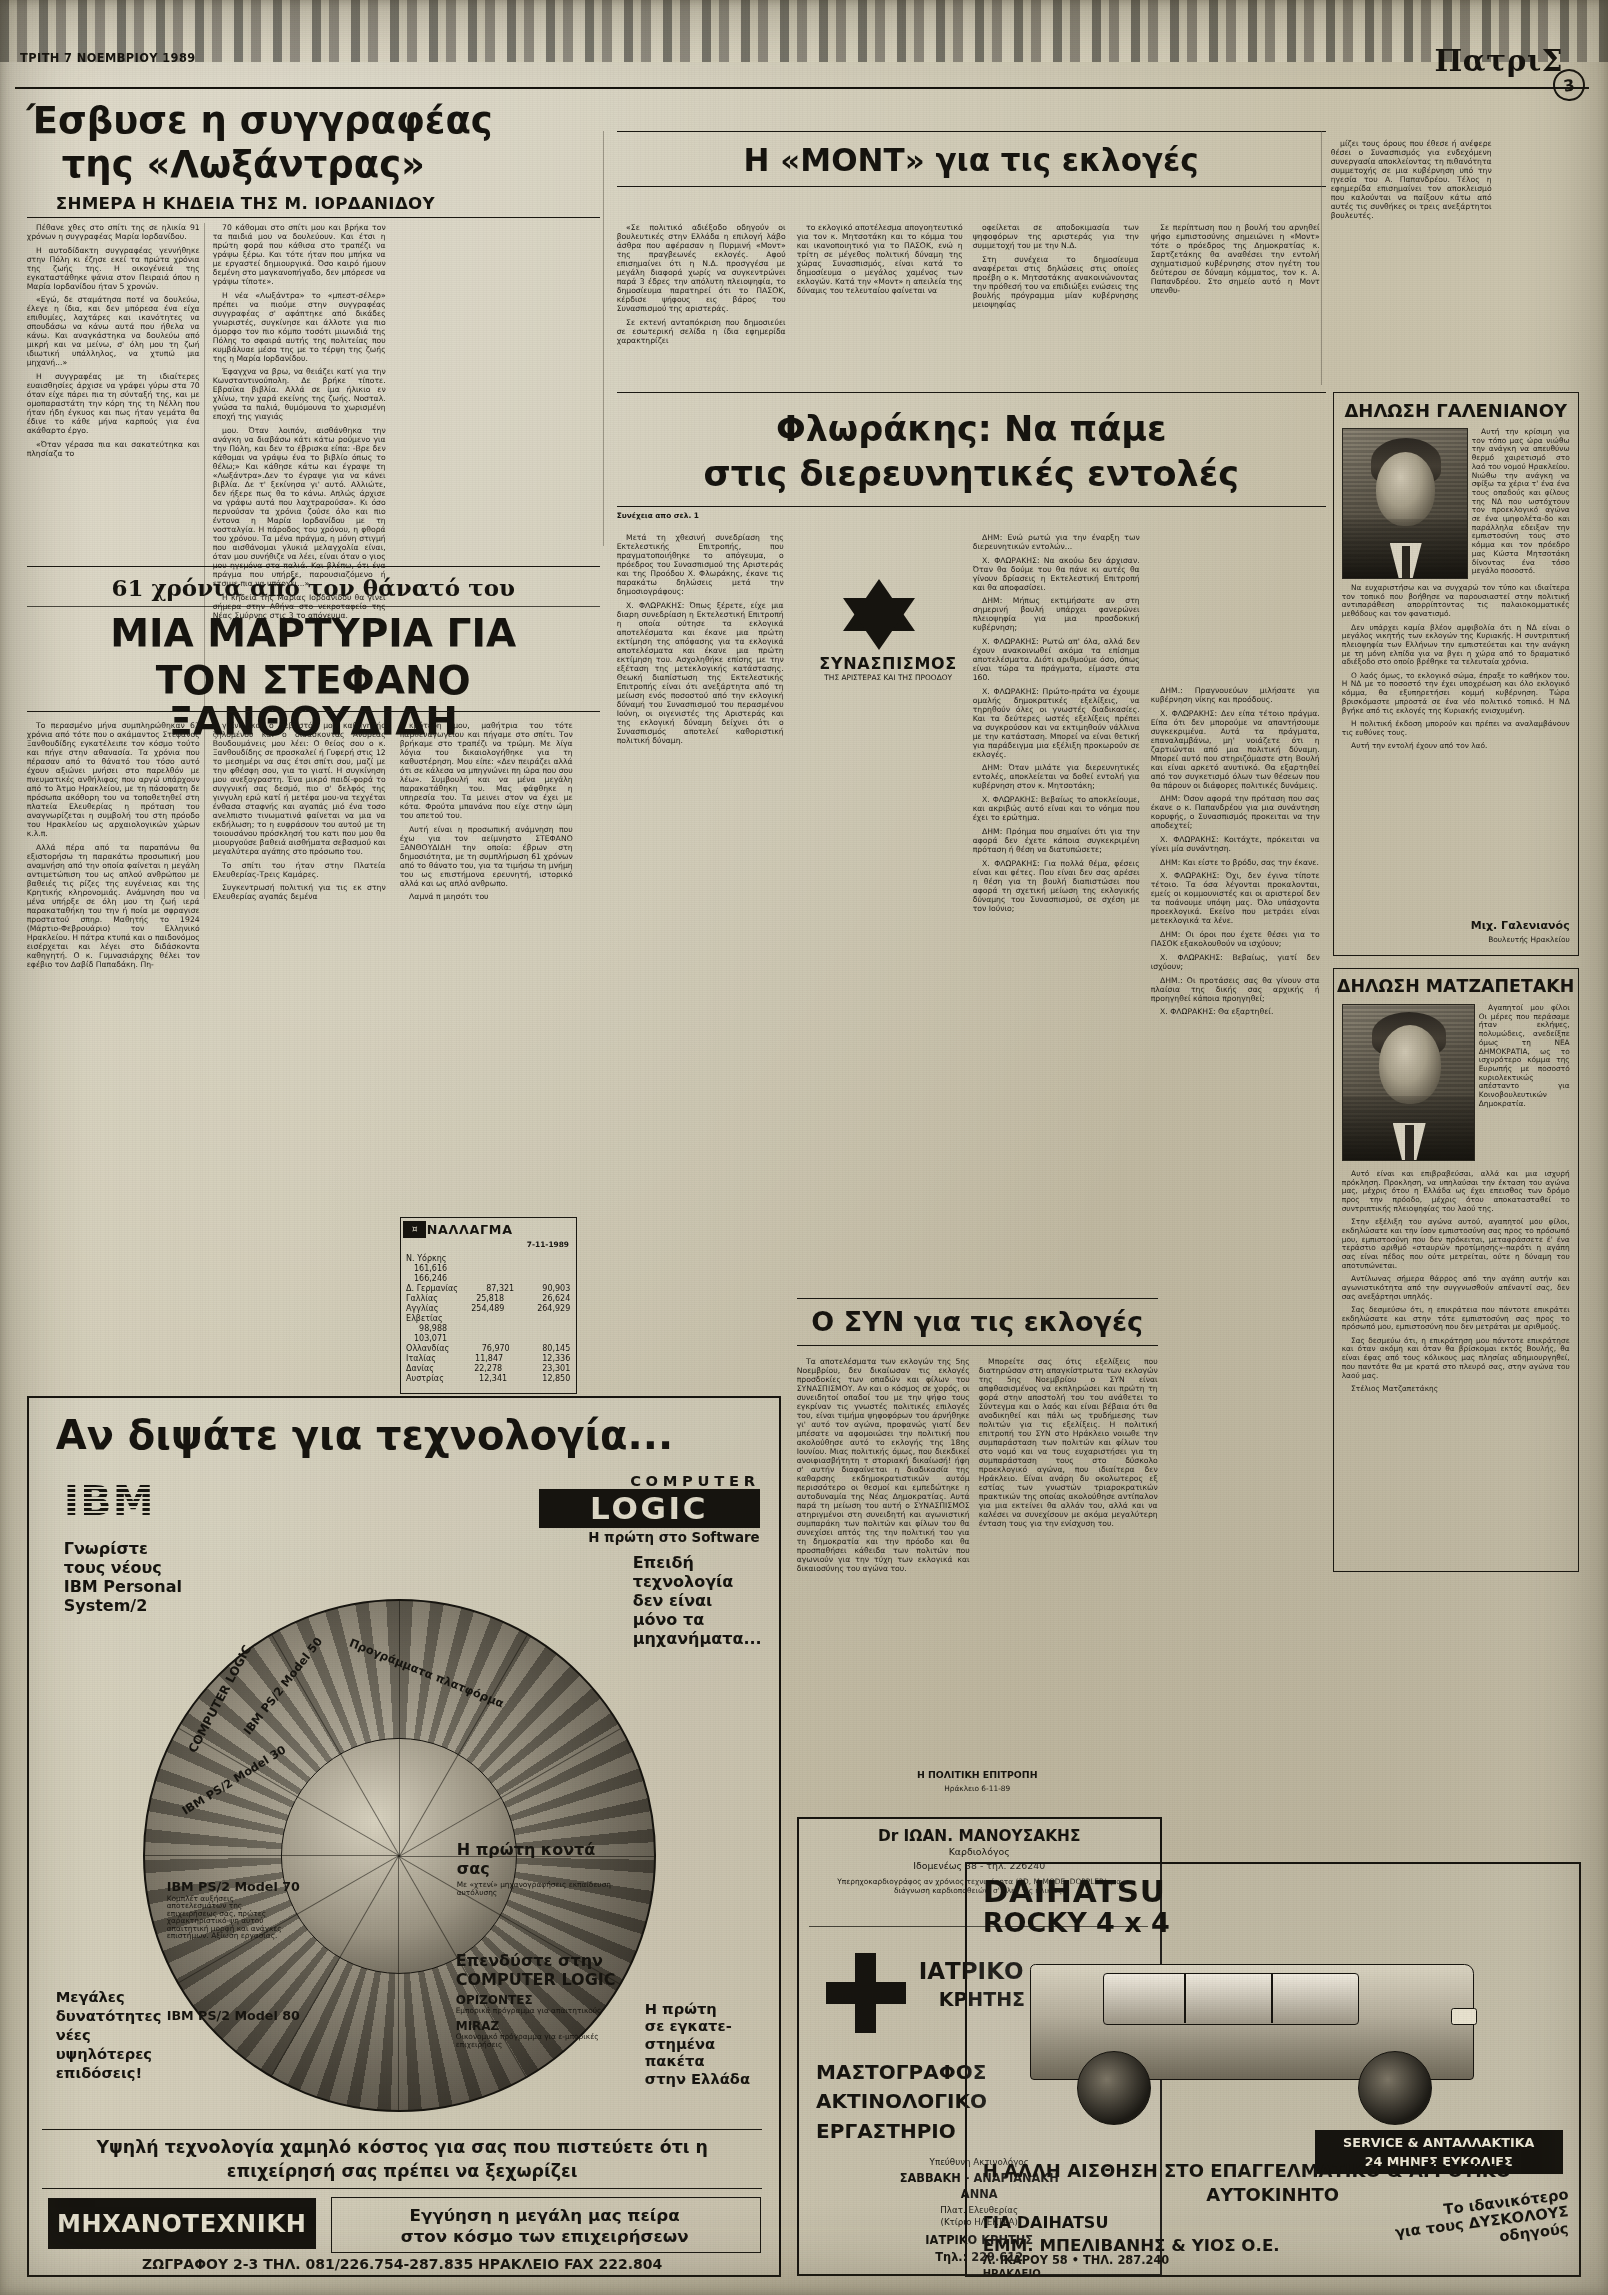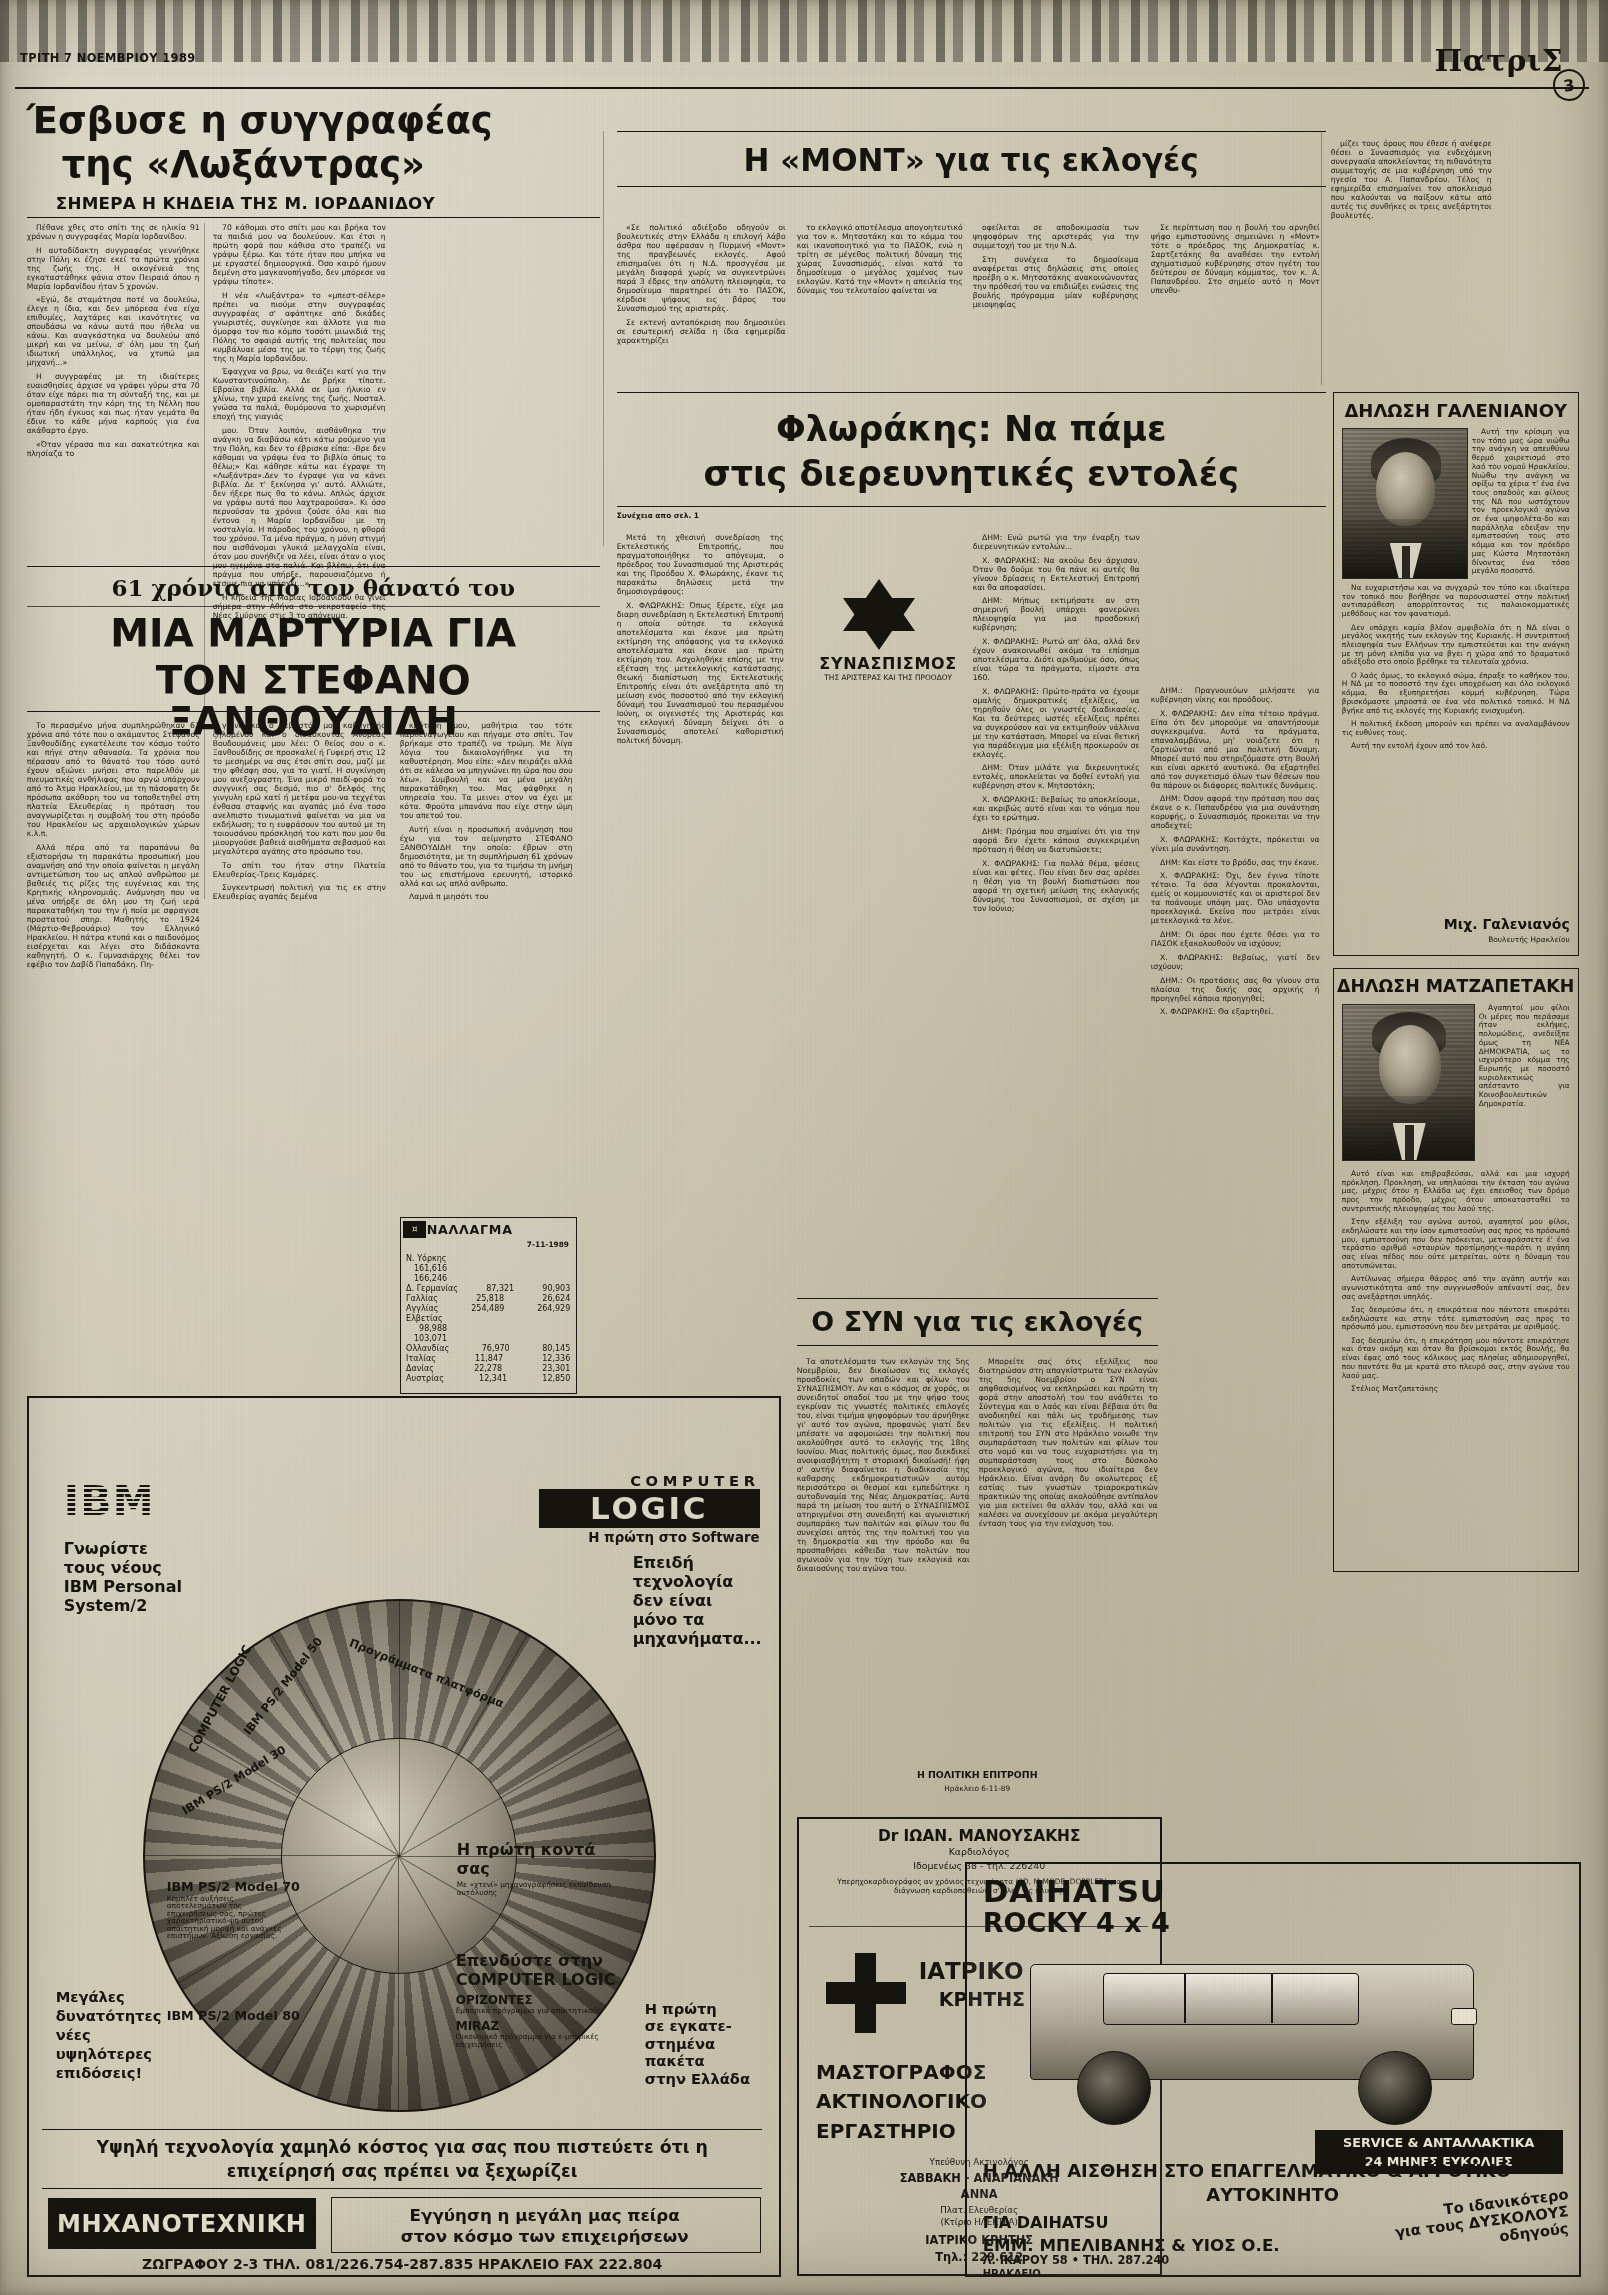--- a/index.html
+++ b/index.html
@@ -308,21 +308,21 @@
       <div class="colbody" id="gal-body" style="left:138px;top:35px;width:98px;font-size:7.4px;line-height:8.7px;">
           <p>Αυτή την κρίσιμη για τον τόπο μας ώρα νιώθω την ανάγκη να απευθύνω θερμό χαιρετισμό στο λαό του νομού Ηρακλείου. Νιώθω την ανάγκη να σφίξω τα χέρια τ' ένα ένα τους οπαδούς και φίλους της ΝΔ που ωστόχτουν τον προεκλογικό αγώνα σε ένα ιμηφολέτα-δο και παράλληλα εδειξαν την εμπιστοσύνη τους στο κόμμα και τον πρόεδρο μας Κώστα Μητσοτάκη δίνοντας ένα τόσο μεγάλο ποσοστό.</p>
         </div>
       <div class="colbody" id="gal-body2" style="left:8px;top:191px;width:228px;font-size:7.4px;line-height:8.7px;">
           <p>Να ευχαριστήσω και να συγχαρώ τον τύπο και ιδιαίτερα τον τοπικό που βοήθησε να παρουσιαστεί στην πολιτική αντιπαράθεση απορρίπτοντας τις παλαιοκομματικές μεθόδους και τον φανατισμό.</p>
           <p>Δεν υπάρχει καμία βλέον αμφιβολία ότι η ΝΔ είναι ο μεγάλος νικητής των εκλογών της Κυριακής. Η συντριπτική πλειοψηφία των Ελλήνων την εμπιστεύεται και την ανάγκη με τη μόνη ελπίδα για να βγει η χώρα από το δραματικό αδιέξοδο στο οποίο βρέθηκε τα τελευταία χρόνια.</p>
           <p>Ο λαός όμως, το εκλογικό σώμα, έπραξε το καθήκον του. Η ΝΔ με το ποσοστό την έχει υποχρέωση και όλο εκλογικό κόμμα, θα εξυπηρετήσει κομμή κυβέρνηση. Τώρα βρισκόμαστε μπροστά σε ένα νέο πολιτικό τοπικό. Η ΝΔ βγήκε από τις εκλογές της Κυριακής ενισχυμένη.</p>
           <p>Η πολιτική έκδοση μπορούν και πρέπει να αναλαμβάνουν τις ευθύνες τους.</p>
           <p>Αυτή την εντολή έχουν από τον λαό.</p>
         </div>
-      <div class="b" style="position:absolute;right:8px;bottom:23px;font-size:14px;">Μιχ. Γαλενιανός</div>
+      <div class="b" style="position:absolute;right:8px;bottom:23px;font-size:11px;">Μιχ. Γαλενιανός</div>
       <div class="tiny" style="position:absolute;right:8px;bottom:10.7px;">Βουλευτής Ηρακλείου</div>
     </div>
 
     <div class="box" style="left:1318px;top:924px;width:244px;height:602px;">
       <div class="b center" style="position:absolute;left:0;top:6.7px;width:244px;font-size:17.4px;">ΔΗΛΩΣΗ ΜΑΤΖΑΠΕΤΑΚΗ</div>
       <div class="photo" style="left:8px;top:35px;width:131px;height:155px;">
         <div class="hair" style="left:29.4px;top:6.7px;width:74px;height:44px;"></div>
         <div class="face" style="left:36px;top:20px;width:62px;height:79px;"></div>
         <div class="body" style="height:64px;"></div>
         <div class="shirt" style="left:50px;bottom:0;width:33px;height:37px;clip-path:polygon(0 0,100% 0,72% 100%,28% 100%);"></div>
@@ -336,20 +336,21 @@
           <p>Στην εξέλιξη του αγώνα αυτού, αγαπητοί μου φίλοι, εκδηλώσατε και την ίσον εμπιστοσύνη σας προς το πρόσωπό μου, εμπιστοσύνη που δεν πρόκειται, μεταφράσσετε έ' ένα τεράστιο αριθμό «σταυρών προτίμησης»-παρότι η αγάπη σας είναι πέδος που ούτε μετρείται, ούτε η δύναμη του αποτυπώνεται.</p>
           <p>Αντίλωνας σήμερα θάρρος από την αγάπη αυτήν και αγωνιστικότητα από την συγγνωσθούν απέναντί σας, δεν σας ανεξάρτησι υπηλός.</p>
           <p>Σας δεσμεύσω ότι, η επικράτεια που πάντοτε επικράτει εκδηλώσατε και στην τότε εμπιστοσύνη σας προς το πρόσωπό μου, εμπιστοσύνη που δεν μετράται με αριθμούς.</p>
           <p>Σας δεσμεύω ότι, η επικράτηση μου πάντοτε επικράτησε και όταν ακόμη και όταν θα βρίσκομαι εκτός Βουλής, θα είναι έφας από τους κόλικους μας πλησίας αδημιουργηθεί, που παντότε θα με κρατά στο πλευρό σας, στην αγώνα του λαού μας.</p>
           <p>Στέλιος Ματζαπετάκης</p>
         </div>
     </div>
 
 
     <div class="adbox" style="left:12px;top:1352px;width:750px;height:877px;">
+      <div class="h1" style="position:absolute;left:27px;top:16px;font-size:40px;">Αν διψάτε για τεχνολογία...</div>
 
       <div class="logo-ibm" style="position:absolute;left:35px;top:79px;font-size:41px;">IBM</div>
 
       <div style="position:absolute;right:19px;top:74px;width:221px;">
         <div class="b" style="font-size:14.7px;letter-spacing:4.7px;text-align:right;">COMPUTER</div>
         <div class="b center" style="font-size:31px;letter-spacing:2.7px;background:#16140f;color:#ddd8c6;padding:1.3px 0;">LOGIC</div>
         <div class="b" style="font-size:13.4px;text-align:right;margin-top:2.7px;">Η πρώτη στο Software</div>
       </div>
 
       <div class="b" style="position:absolute;left:35px;top:141px;width:120px;font-size:16px;line-height:19px;">Γνωρίστε τους νέους IBM Personal System/2</div>

